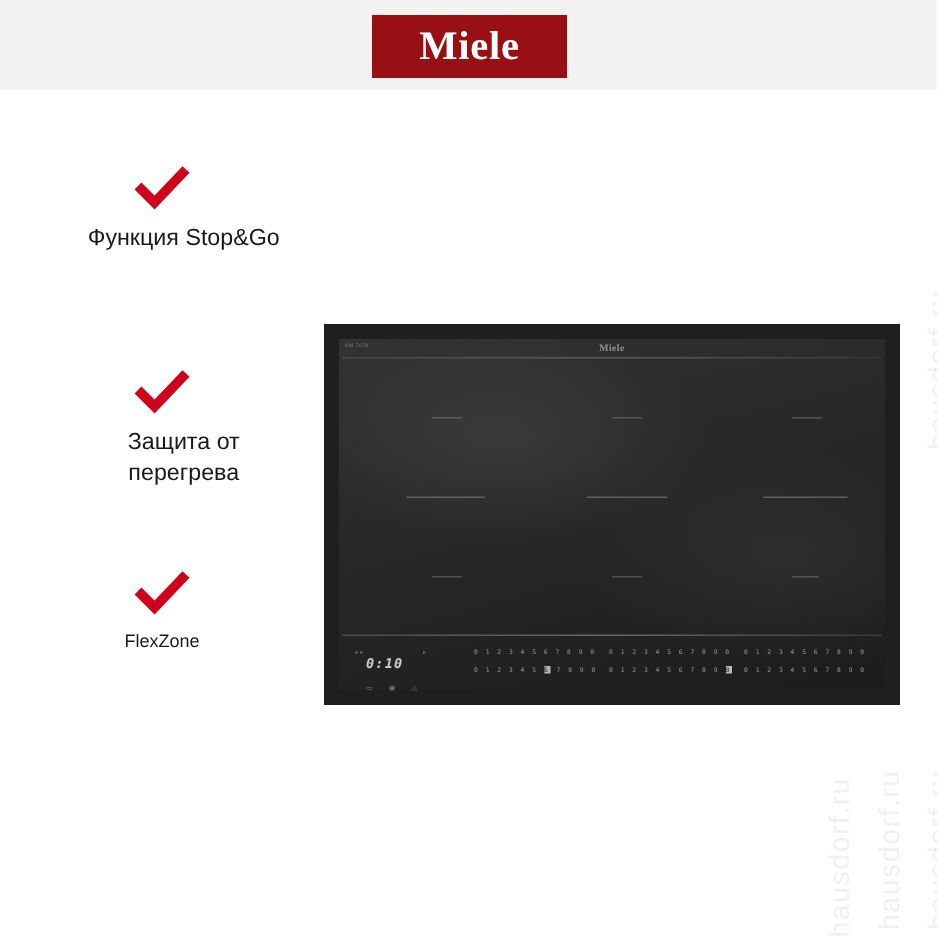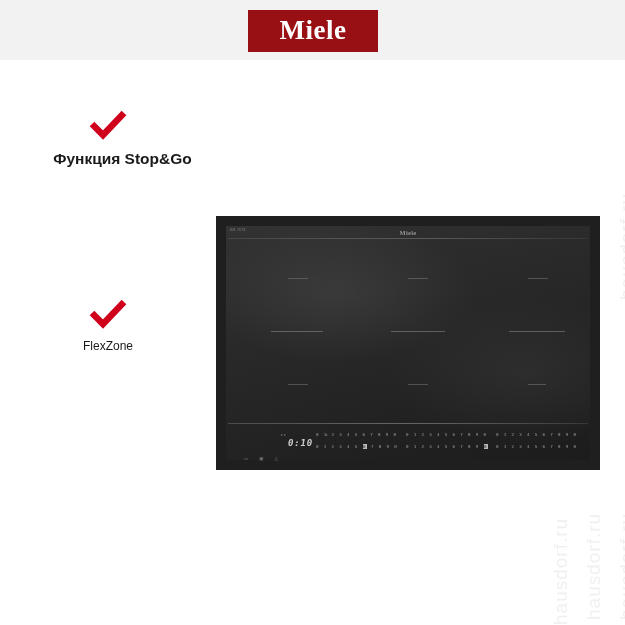--- a/index.html
+++ b/index.html
@@ -63,21 +63,21 @@
     height: 30px;
   }
   .feature-label {
     display: block;
     color: #1a1a1a;
     font-size: 15.5px;
     line-height: 1.35;
     padding-top: 9px;
     white-space: pre-line;
   }
-  .feature-label.bold { font-weight: bold; margin-left: 29px; }
+  .feature-label.bold { font-weight: normal; margin-left: 29px; }
   .feature-label.regular { font-weight: normal; font-size: 12px; }
 
   .spacer-1 { height: 76px; }
   .spacer-2 { height: 53px; }
 
   
   .cooktop-photo {
     position: absolute;
     left: 216px;
     top: 216px;
@@ -230,20 +230,27 @@
 
   <div class="feature-item">
     <svg class="feature-check" viewBox="0 0 40 30">
       <path d="M4 14 L15 25 L36 3" fill="none" stroke="#d0021b" stroke-width="6.5" stroke-linecap="butt" stroke-linejoin="miter"></path>
     </svg>
     <span class="feature-label bold">Функция Stop&amp;Go</span>
   </div>
 
   <div class="spacer-1"></div>
 
+  <div class="feature-item">
+    <svg class="feature-check" viewBox="0 0 40 30">
+      <path d="M4 14 L15 25 L36 3" fill="none" stroke="#d0021b" stroke-width="6.5" stroke-linecap="butt" stroke-linejoin="miter"></path>
+    </svg>
+    <span class="feature-label bold">Защита от
+перегрева</span>
+  </div>
 
   <div class="spacer-2"></div>
 
   <div class="feature-item">
     <svg class="feature-check" viewBox="0 0 40 30">
       <path d="M4 14 L15 25 L36 3" fill="none" stroke="#d0021b" stroke-width="6.5" stroke-linecap="butt" stroke-linejoin="miter"></path>
     </svg>
     <span class="feature-label regular">FlexZone</span>
   </div>
 
@@ -268,21 +275,21 @@
 
   <div class="zone-mark" style="left:72px;  top:168px; width:20px;"></div>
   <div class="zone-mark" style="left:192px; top:168px; width:20px;"></div>
   <div class="zone-mark" style="left:312px; top:168px; width:18px;"></div>
 
   <div class="panel-divider"></div>
 
   <div class="control-panel">
 
     <div class="timer-group">
-      <div style="position:relative;margin-left:44px;">
+      <div style="position:relative;">
         <span class="timer-dots-left">▸
 ▸</span>
         <span class="timer-readout">0:10</span>
         <span class="timer-dots-right">▸</span>
       </div>
       <div class="timer-icons">
         <span>▭</span>
         <span>▣</span>
         <span>△</span>
       </div>

